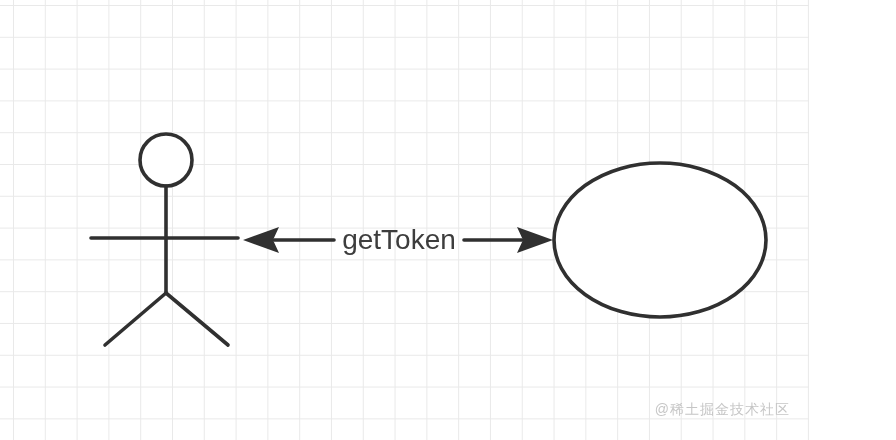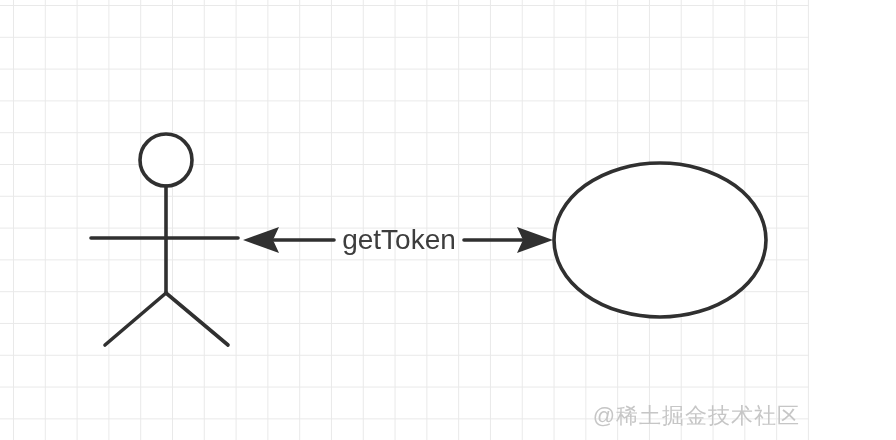--- a/index.html
+++ b/index.html
@@ -30,23 +30,23 @@
   .shape{stroke:var(--stroke);stroke-width:3.6;fill:none;stroke-linecap:round;}
   .shape-filled{stroke:var(--stroke);stroke-width:3.6;fill:#ffffff;}
   .head{fill:var(--stroke);stroke:none;}
   .arrow-label{
     font-family:"Liberation Sans", sans-serif;
     font-size:28px;
     fill:var(--label);
   }
   .watermark{
     position:absolute;
-    right:9px;
+    right:19px;
     top:401px;
-    font-size:22px;
+    font-size:14px;
     letter-spacing:1px;
     color:var(--watermark);
     white-space:nowrap;
     user-select:none;
   }
 </style>
 </head>
 <body>
 
 <div class="canvas">

